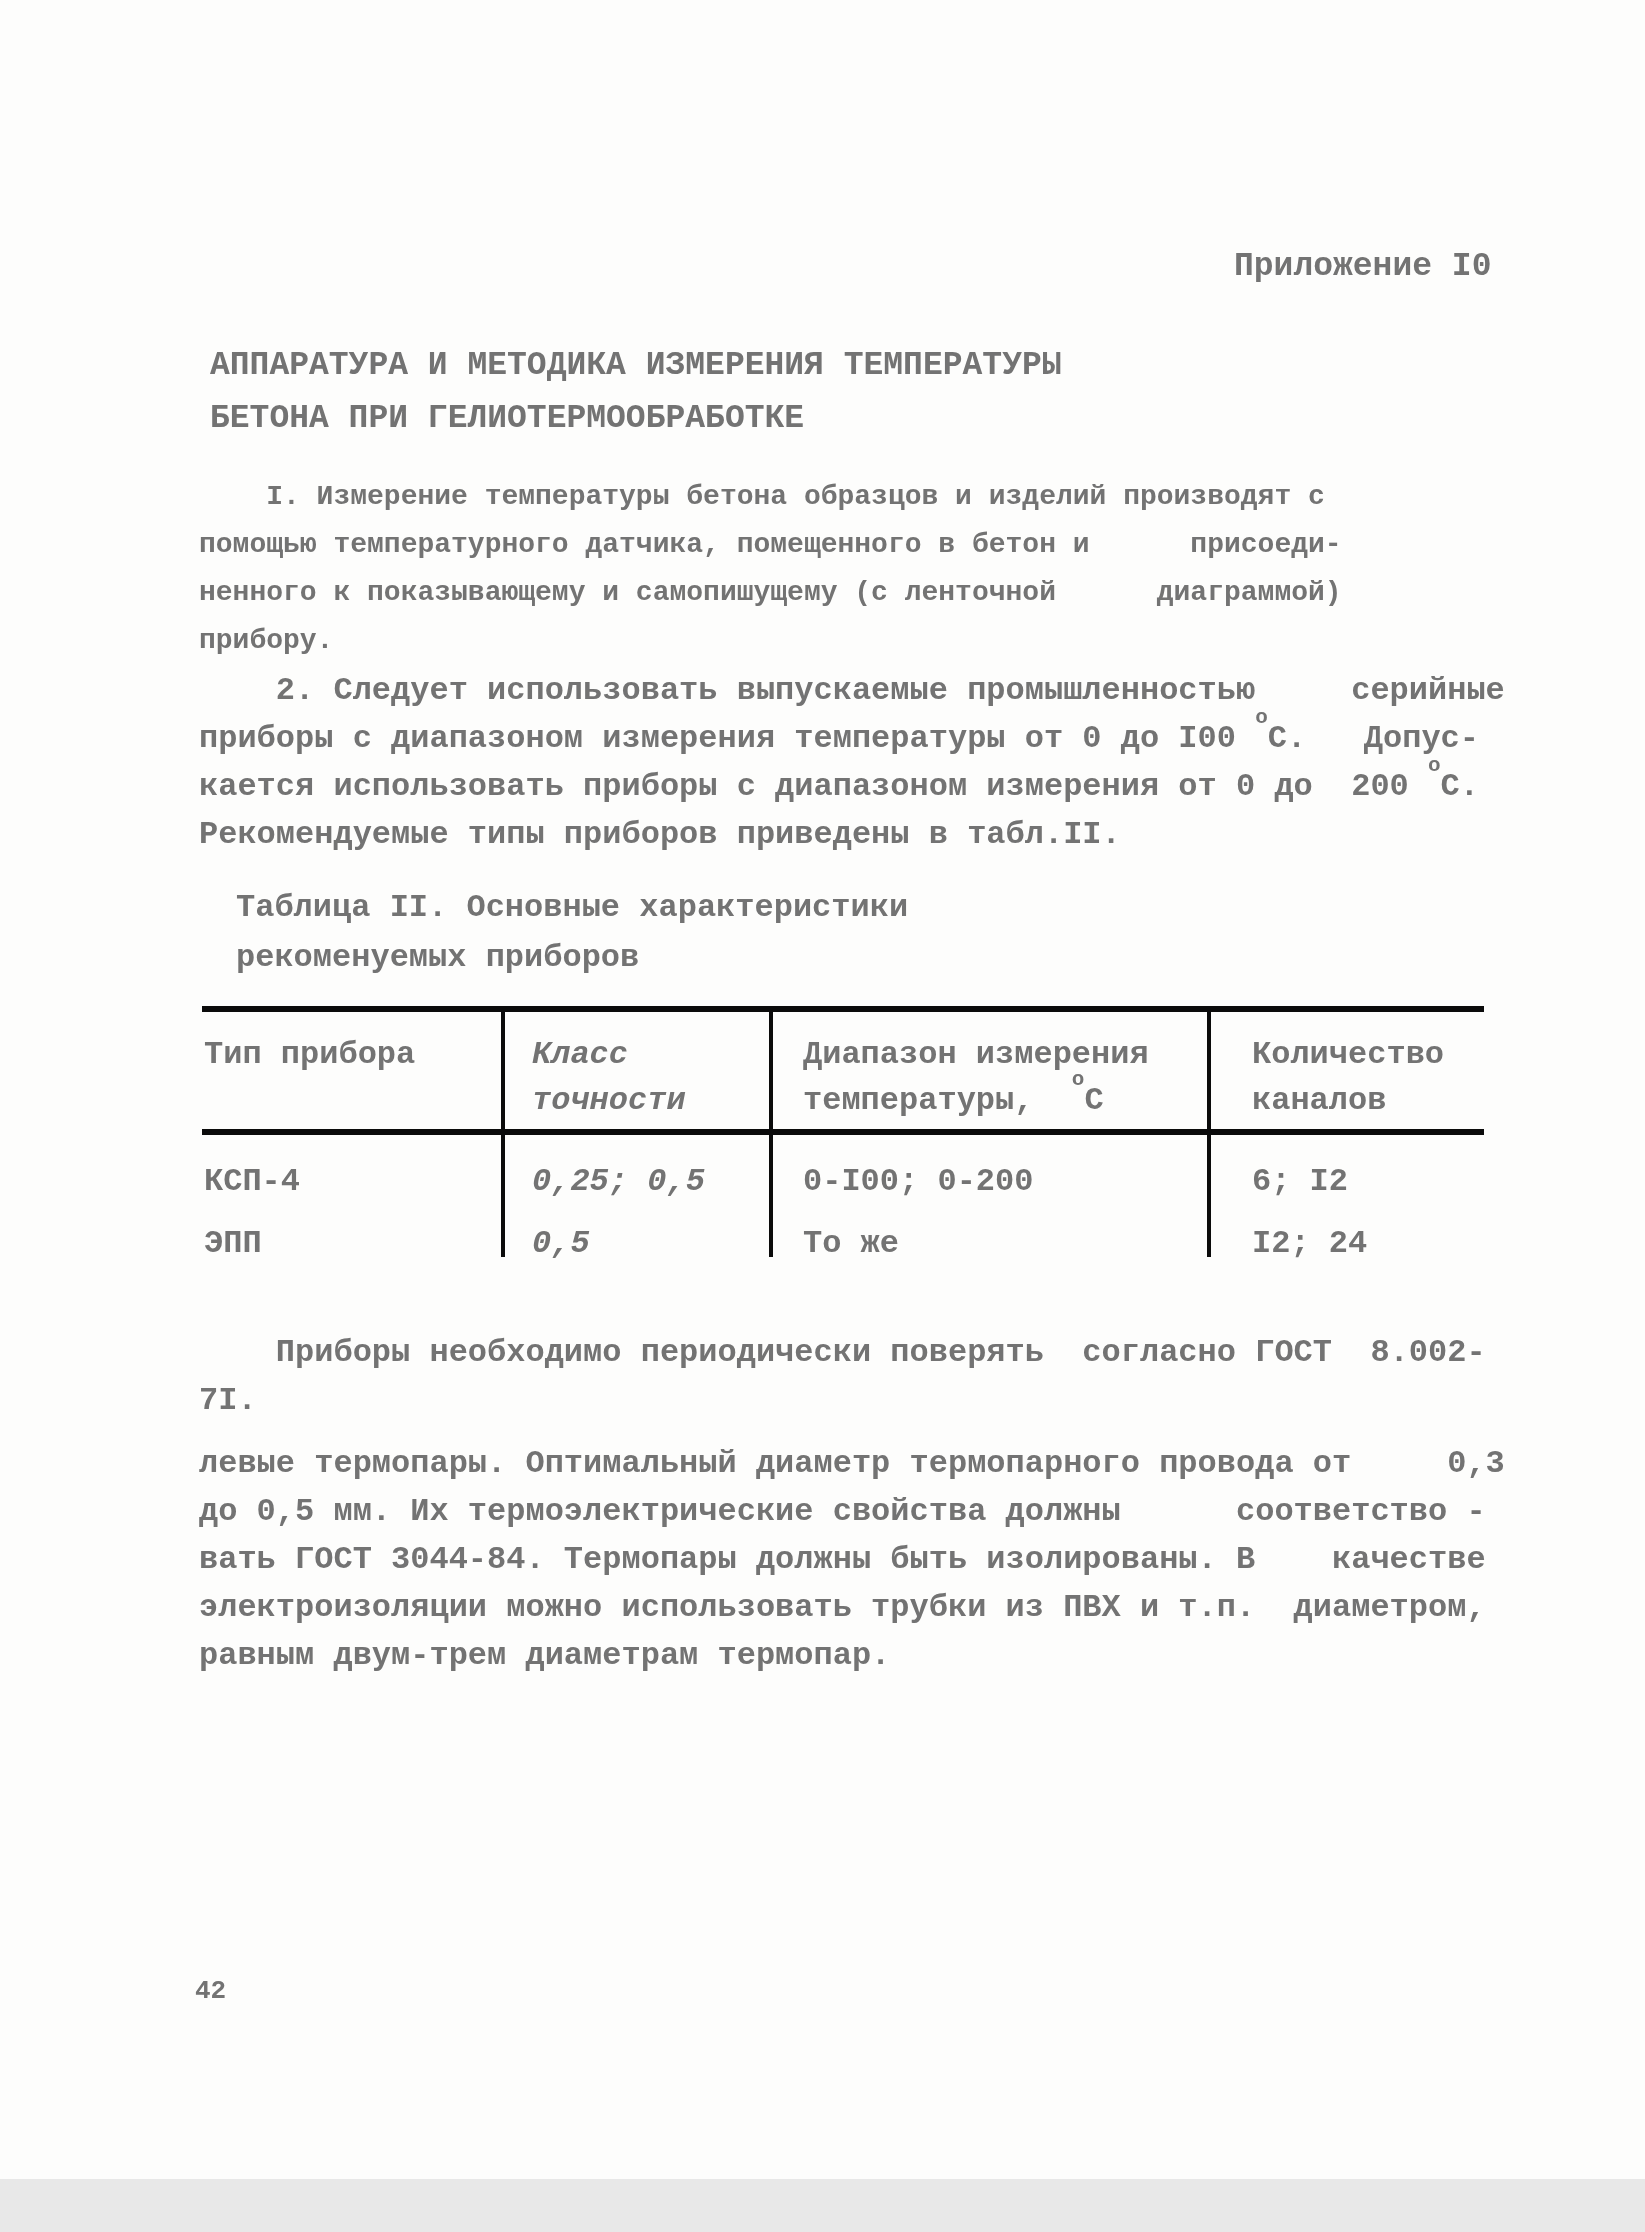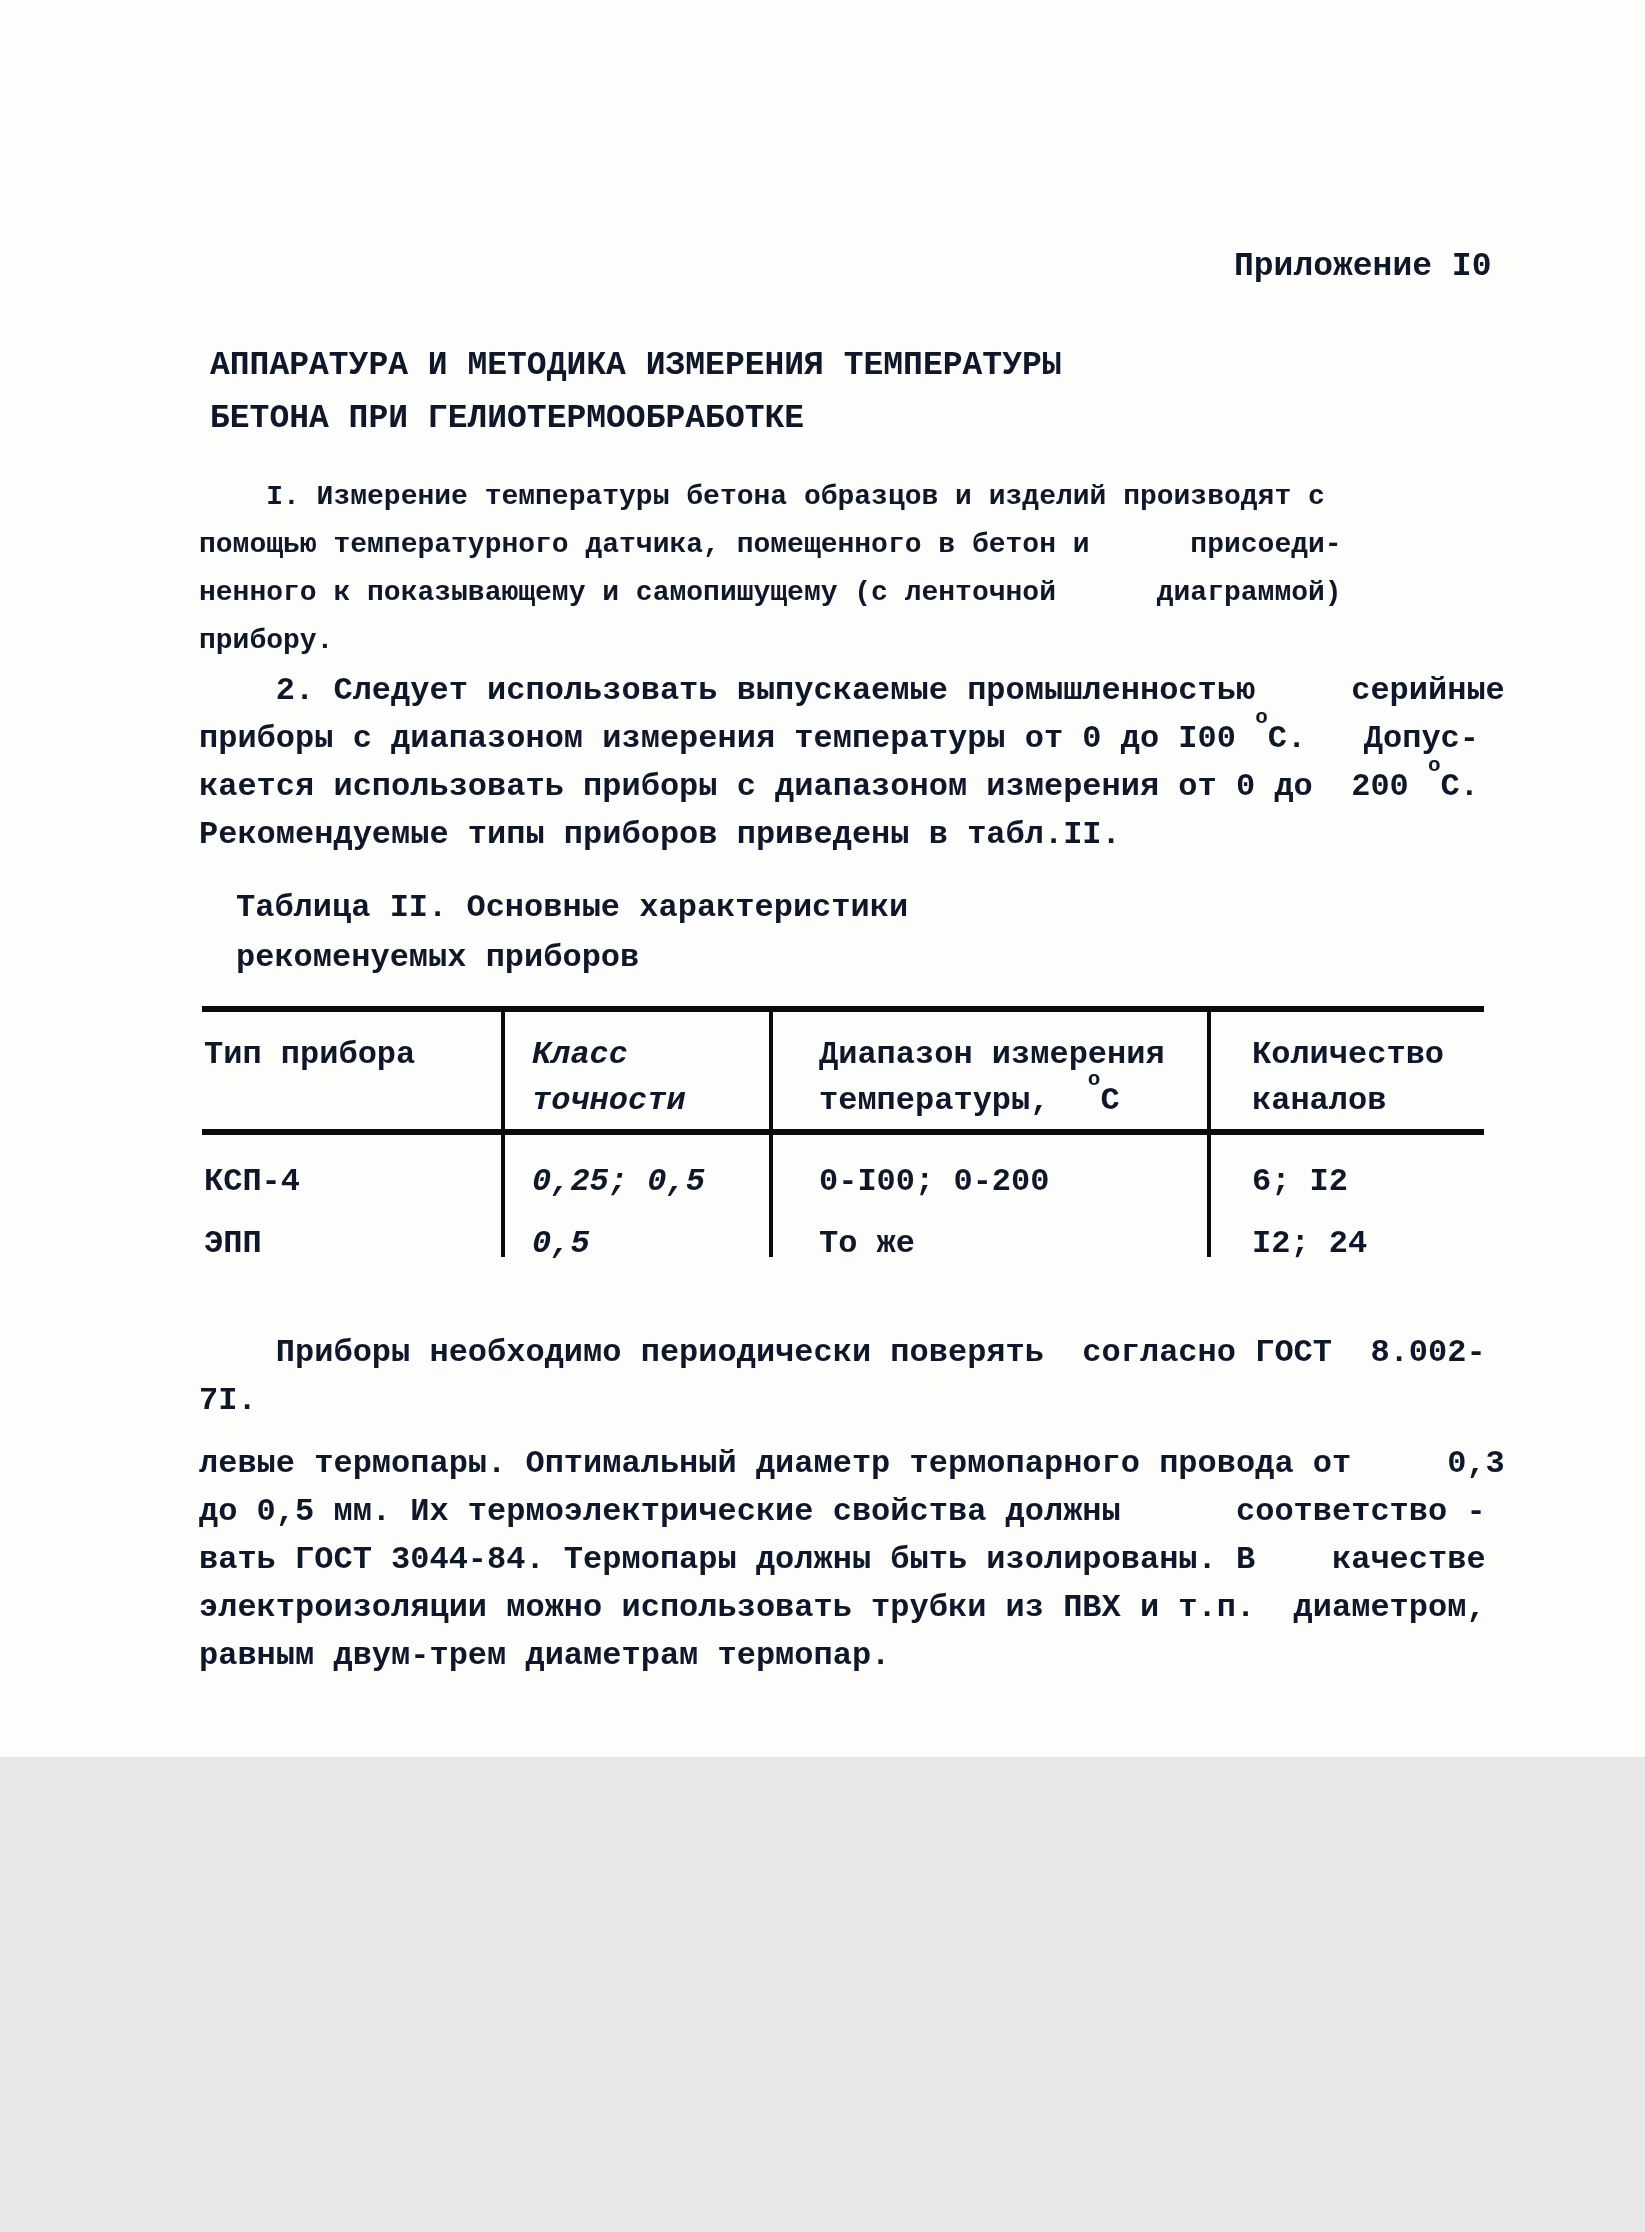--- a/index.html
+++ b/index.html
@@ -3,24 +3,24 @@
 <meta charset="utf-8">
 <style>
   html, body {
     margin: 0;
     padding: 0;
     background: #e8e8e8;
   }
   .page {
     position: relative;
     width: 1646px;
-    height: 1757px;
+    height: 2179px;
     margin: 0 auto;
     background: #fdfdfc;
-    color: #0f172a;
+    color: #737373;
     font-family: "Liberation Mono", "DejaVu Sans Mono", monospace;
     font-weight: bold;
     overflow: hidden;
   }
   .block { position: absolute; }
   .line {
     white-space: pre;
     height: 48px;
   }
   .appendix { left: 1234px; top: 248px; font-size: 33px; }
@@ -69,21 +69,21 @@
   .vline.v1 { left: 299px; }
   .vline.v2 { left: 567px; }
   .vline.v3 { left: 1005px; }
   .tcell { position: absolute; white-space: pre; }
   .tcell .line { height: 46px; }
   .th { top: 30px; }
   .r1 { top: 157px; }
   .r2 { top: 219px; }
   .c1 { left: 2px; }
   .c2 { left: 330px; font-style: italic; }
-  .c3 { left: 617px; }
+  .c3 { left: 601px; }
   .c4 { left: 1050px; }
 </style>
 </head>
 <body>
 
 <div class="page">
 
   <div class="block appendix">Приложение I0</div>
 
   <div class="block title">

